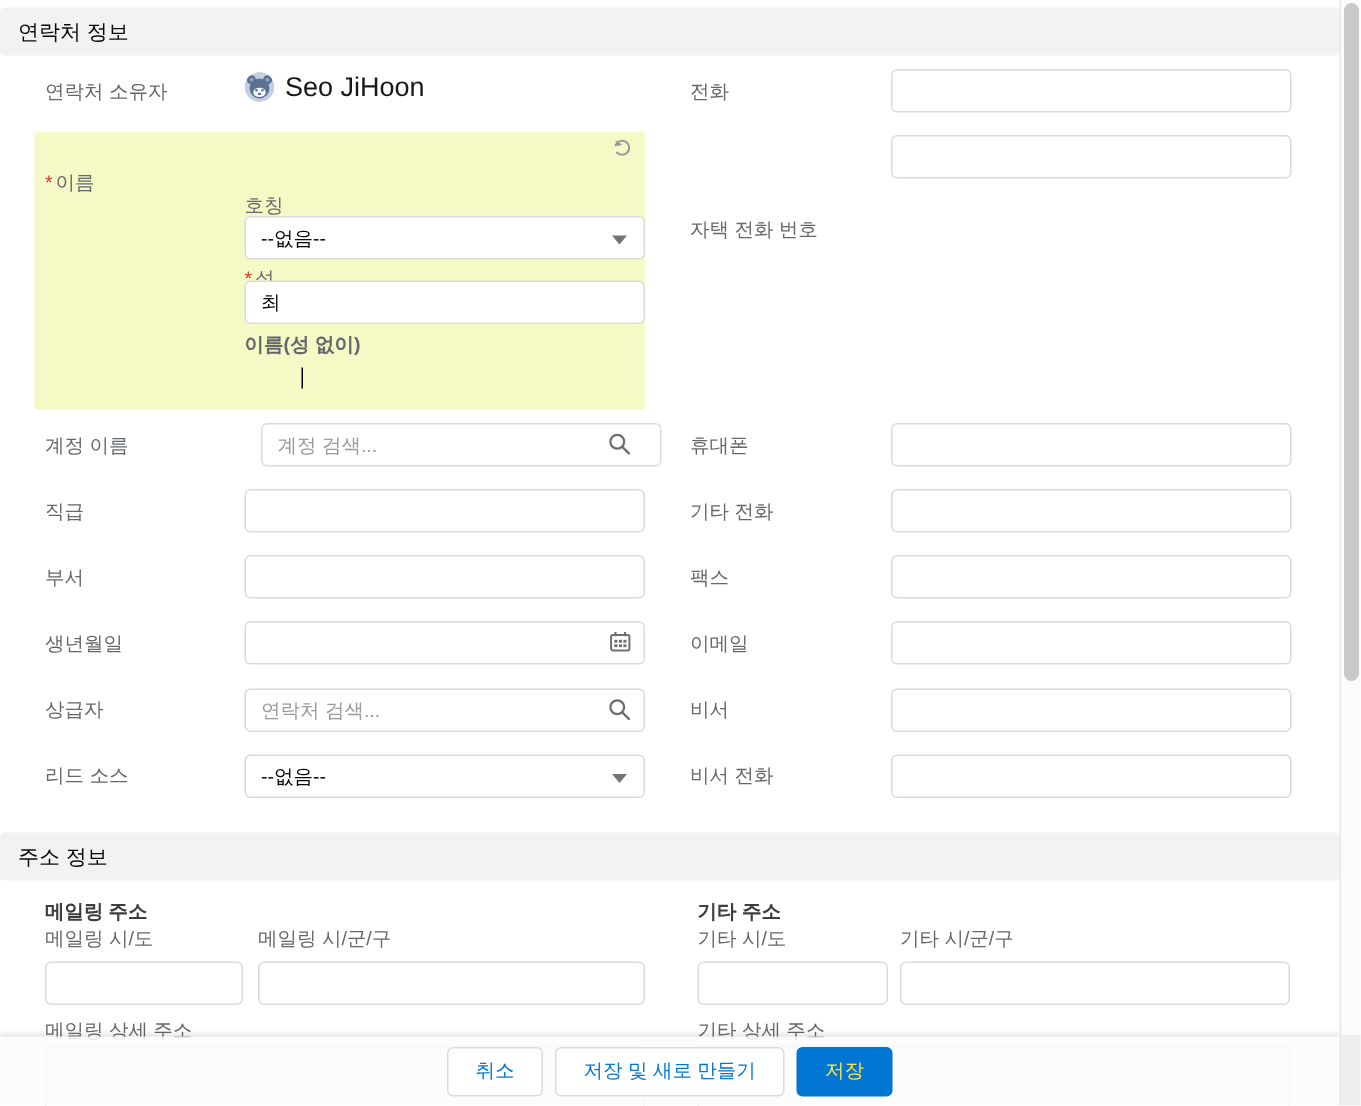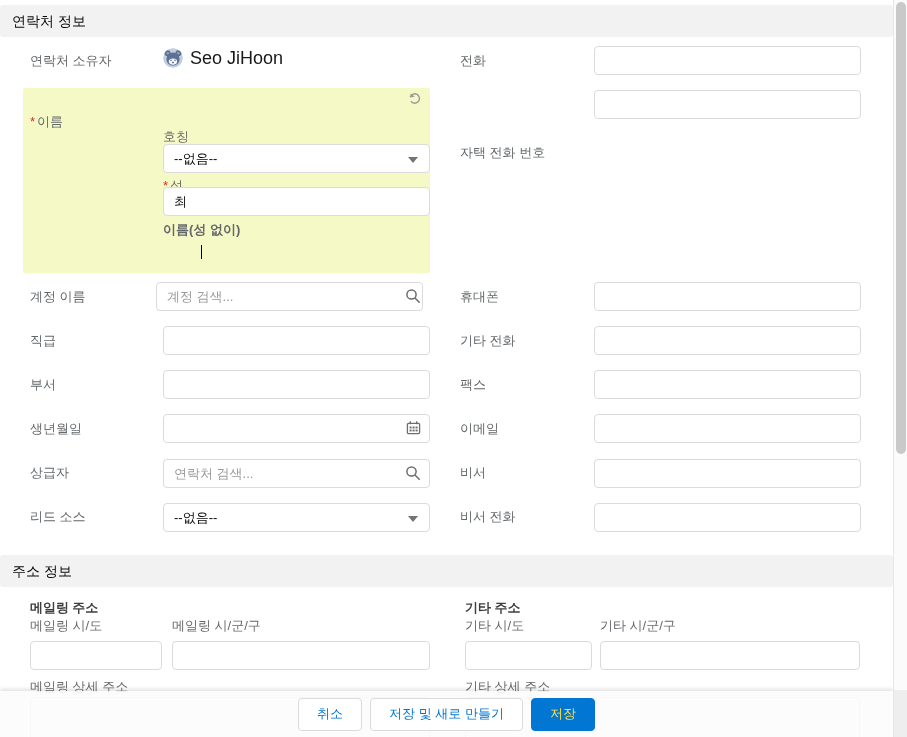--- a/index.html
+++ b/index.html
@@ -161,21 +161,21 @@
     <span class="sel-arrow"></span>
   </div>
 
   <div class="lbl" style="left:163px; top:177px;"><span class="req">*</span><span>성</span></div>
   <input class="inp noicon" style="left: 163px; top: 187px;" value="최">
 
   <div class="lbl" style="left:163px; top:221px;font-weight:bold;">이름(성 없이)</div>
   <div class="inp-text-overlay" style="left:163px; top:237px; width:267px;"><span style="visibility:hidden;">종영</span><span class="cursor-caret"></span></div>
 
   <div class="lbl" style="left:30px; top:288px;">계정 이름</div>
-  <input class="inp" style="left: 156px; top: 282px;" placeholder="계정 검색...">
+  <input class="inp" style="left: 174px; top: 282px;" placeholder="계정 검색...">
   <div class="field-icon" style="left:405px; top:288px;">
     <svg width="16" height="16" viewBox="0 0 16 16">
         <circle cx="6.5" cy="6.5" r="4.6" fill="none" stroke="#706e6b" stroke-width="1.5"></circle>
         <line x1="10.2" y1="10.2" x2="14.2" y2="14.2" stroke="#706e6b" stroke-width="1.6" stroke-linecap="round"></line>
       </svg>
   </div>
 
   <div class="lbl" style="left:30px; top:332px;">직급</div>
   <input class="inp noicon" style="left: 163px; top: 326px;" value="">
 

